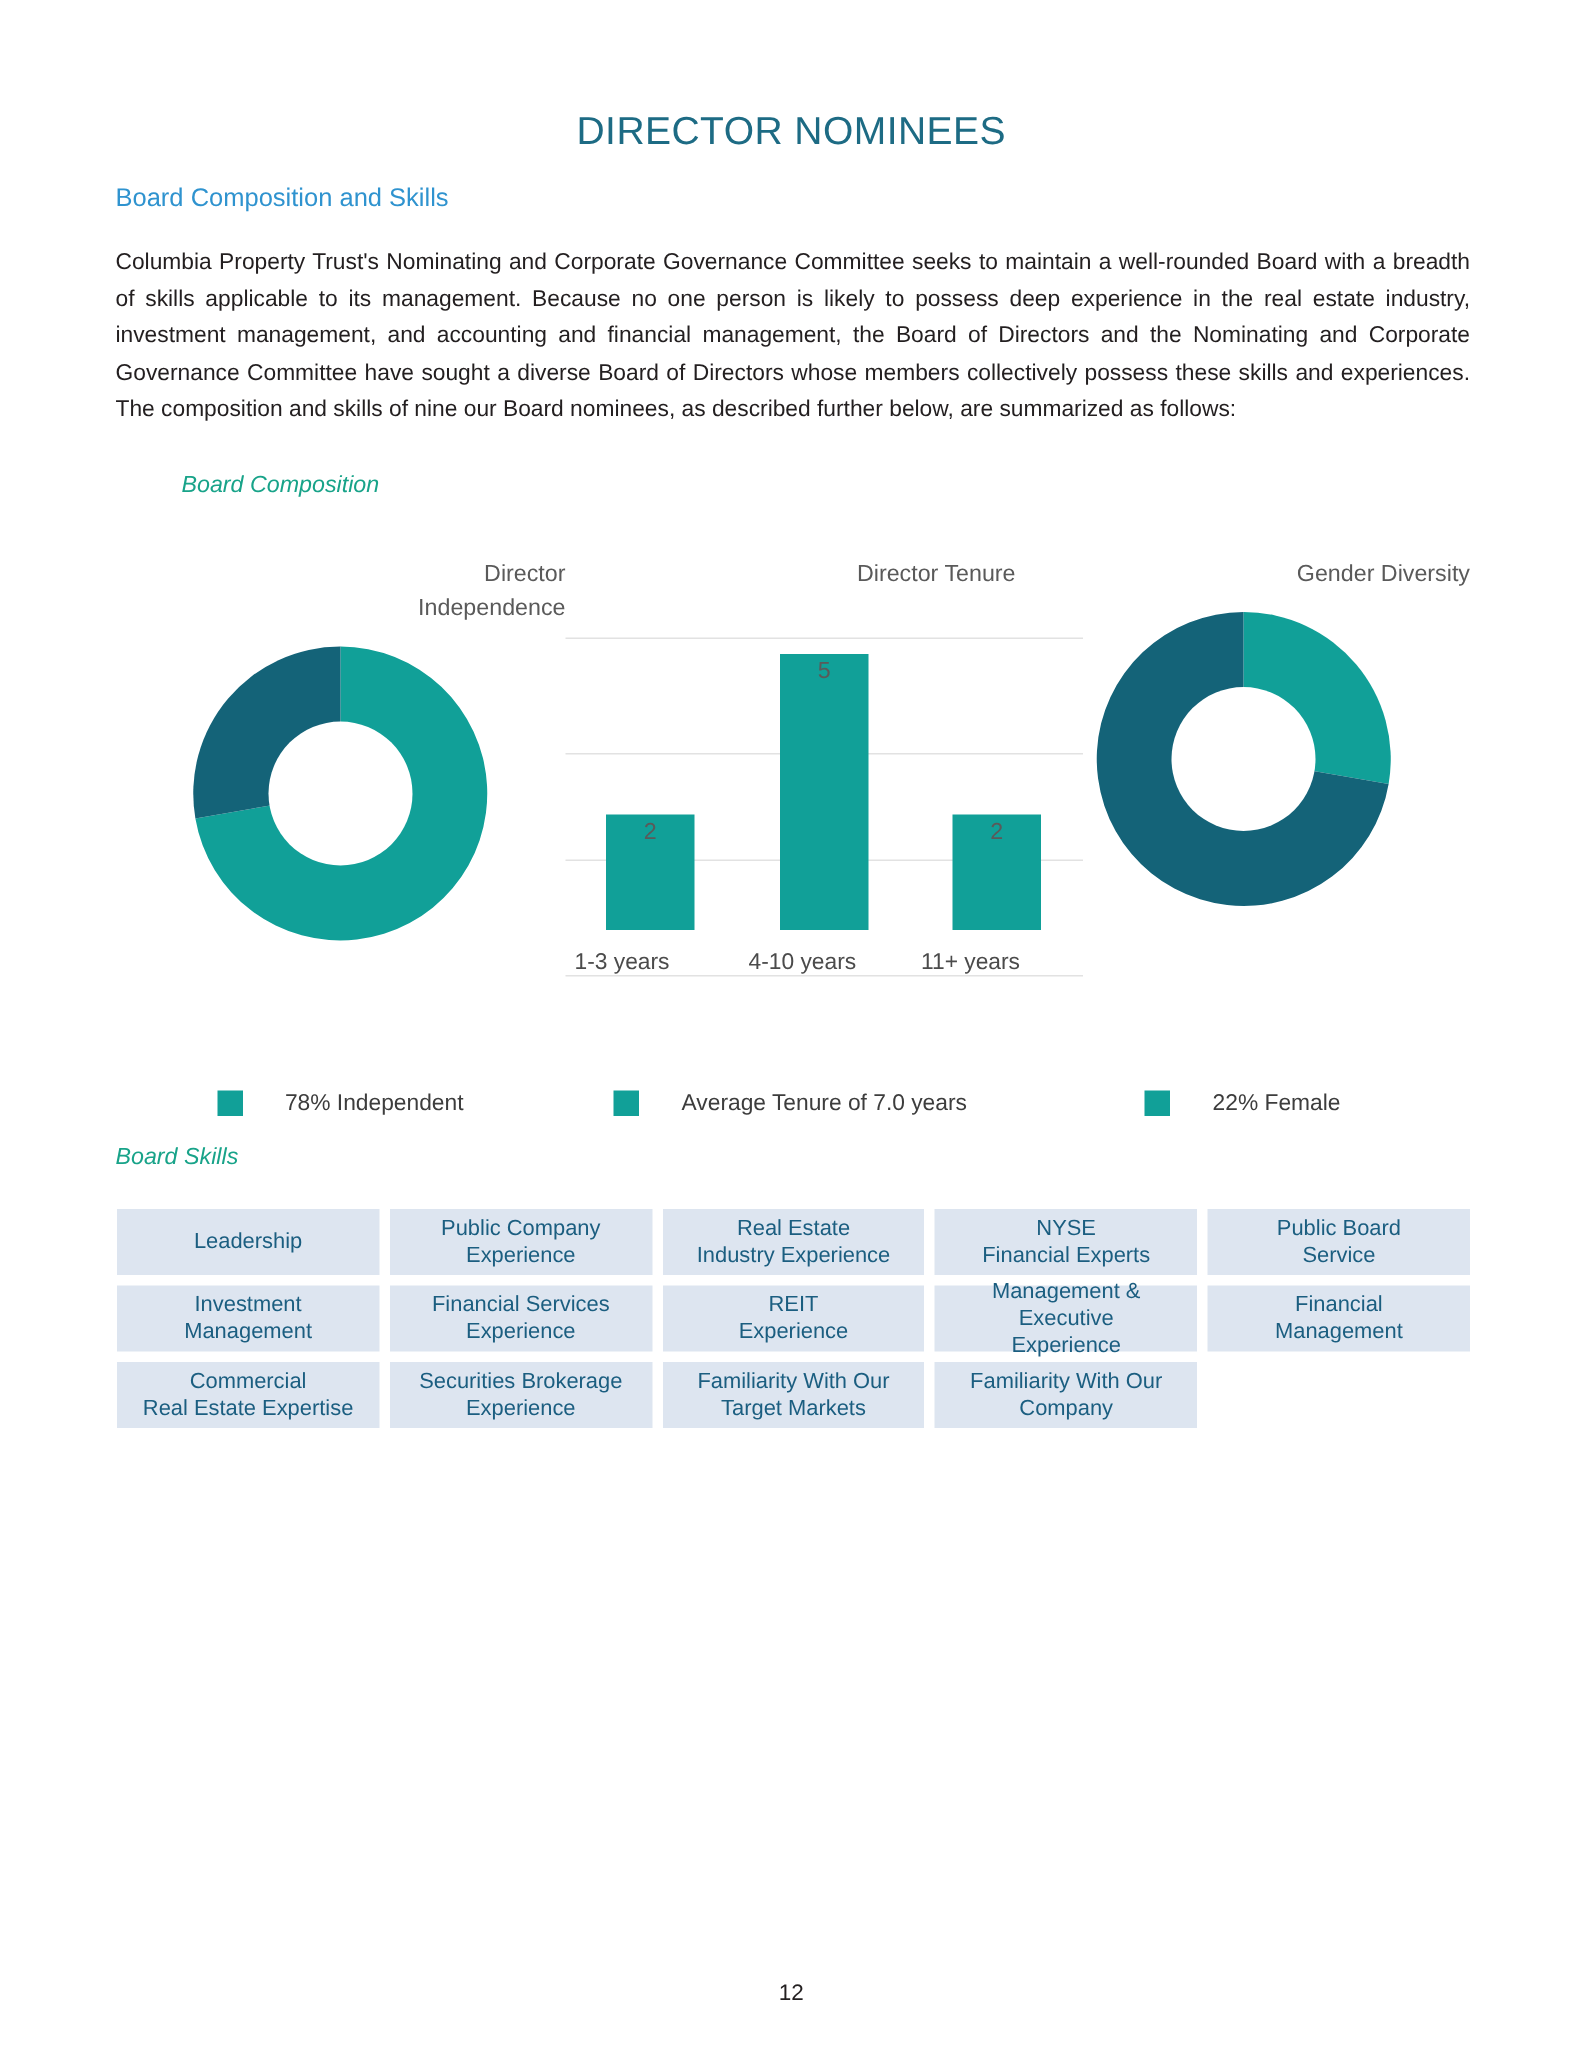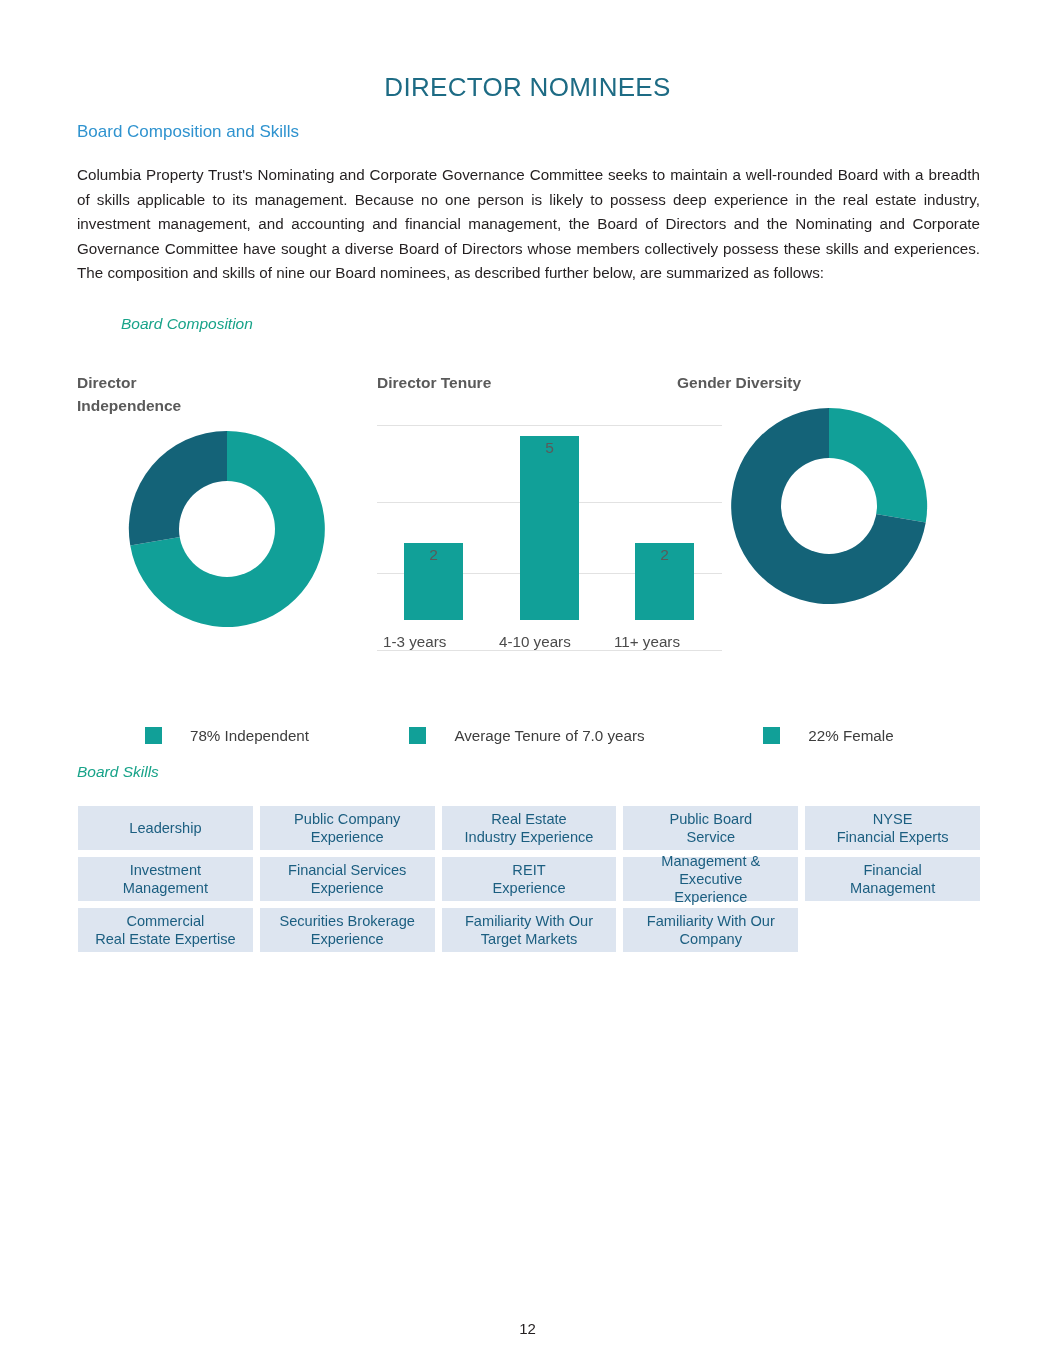--- a/index.html
+++ b/index.html
@@ -78,26 +78,25 @@
   .chart-col {
     position: absolute;
     top: 0;
     height: 360px;
   }
   .col-left   { left: 0px;   width: 300px; }
   .col-mid    { left: 300px; width: 300px; }
   .col-right  { left: 600px; width: 303px; }
 
   .chart-title {
-    text-align: left;
+    text-align: right;
     font-size: 15.5px;
     color: #5a5a5a;
     line-height: 23px;
     padding-top: 5px;
-    font-weight: bold;
   }
   .chart-title.two-line { line-height: 23px; }
 
   .donut-wrap {
     position: relative;
     width: 100%;
     height: 215px;
     margin-top: 12px;
   }
   .donut {
@@ -282,22 +281,22 @@
     </div>
 
   </div>
 
   <div class="sub-italic sub-board-skills">Board Skills</div>
 
   <div class="skills-grid">
     <div class="skill-cell">Leadership</div>
     <div class="skill-cell">Public Company<br>Experience</div>
     <div class="skill-cell">Real Estate<br>Industry Experience</div>
+    <div class="skill-cell">NYSE<br>Financial Experts</div>
     <div class="skill-cell">Public Board<br>Service</div>
-    <div class="skill-cell">NYSE<br>Financial Experts</div>
     <div class="skill-cell">Investment<br>Management</div>
     <div class="skill-cell">Financial Services<br>Experience</div>
     <div class="skill-cell">REIT<br>Experience</div>
     <div class="skill-cell">Management &amp; Executive<br>Experience</div>
     <div class="skill-cell">Financial<br>Management</div>
     <div class="skill-cell">Commercial<br>Real Estate Expertise</div>
     <div class="skill-cell">Securities Brokerage<br>Experience</div>
     <div class="skill-cell">Familiarity With Our<br>Target Markets</div>
     <div class="skill-cell">Familiarity With Our<br>Company</div>
   </div>

